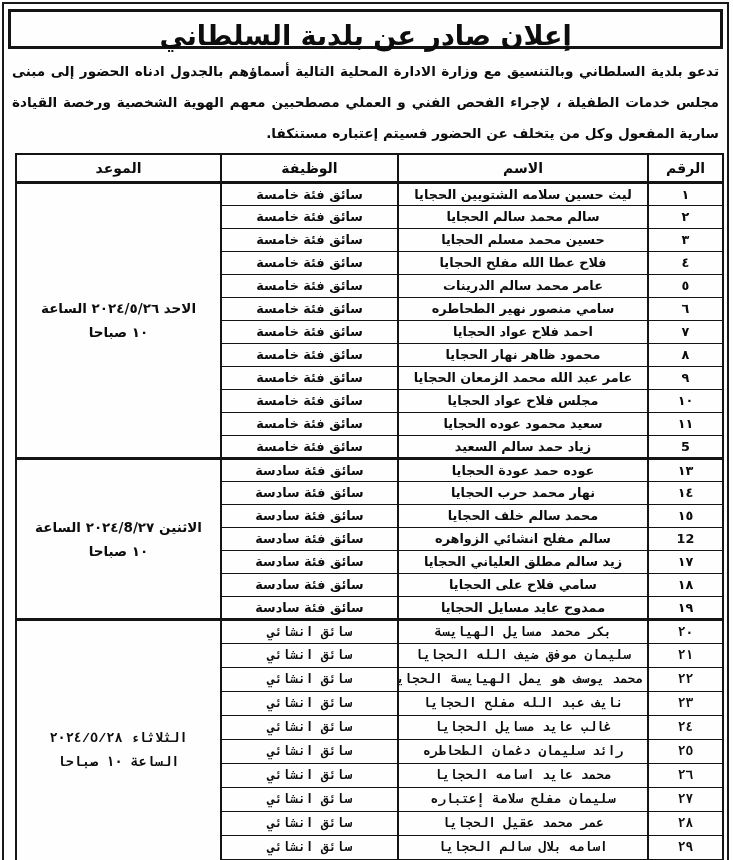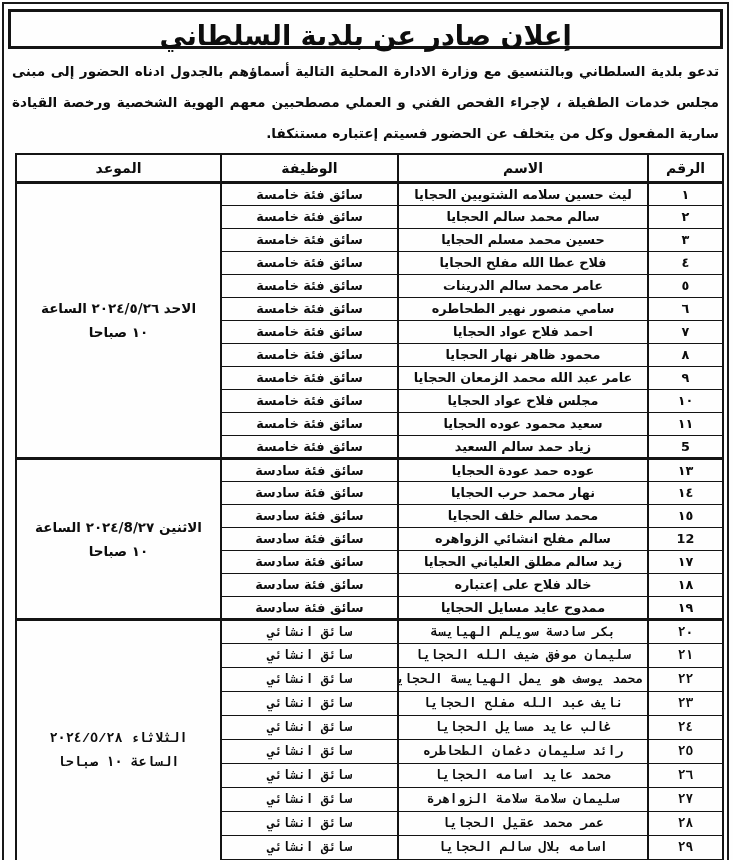--- a/index.html
+++ b/index.html
@@ -203,31 +203,31 @@
             <td>سالم مفلح انشائي الزواهره</td>
             <td>سائق فئة سادسة</td>
           </tr>
           <tr class="g2">
             <td>١٧</td>
             <td>زيد سالم مطلق العلياني الحجايا</td>
             <td>سائق فئة سادسة</td>
           </tr>
           <tr class="g2">
             <td>١٨</td>
-            <td>خالد فلاح على إعتباره</td>
+            <td>سامي فلاح على الحجايا</td>
             <td>سائق فئة سادسة</td>
           </tr>
           <tr class="g2">
             <td>١٩</td>
             <td>ممدوح عايد مسايل الحجايا</td>
             <td>سائق فئة سادسة</td>
           </tr>
           <tr class="group-start g3">
             <td>٢٠</td>
-            <td>بكر سادسة سويلم الهيايسة</td>
+            <td>بكر محمد مسايل الهيايسة</td>
             <td>سائق انشائي</td>
             <td class="date-cell" rowspan="11">الثلاثاء ٢٠٢٤/٥/٢٨ الساعة ١٠ صباحا</td>
           </tr>
           <tr class="g3">
             <td>٢١</td>
             <td>سليمان موفق ضيف الله الحجايا</td>
             <td>سائق انشائي</td>
           </tr>
           <tr class="g3">
             <td>٢٢</td>
@@ -249,21 +249,21 @@
             <td>رائد سليمان دغمان الطحاطره</td>
             <td>سائق انشائي</td>
           </tr>
           <tr class="g3">
             <td>٢٦</td>
             <td>محمد عايد اسامه الحجايا</td>
             <td>سائق انشائي</td>
           </tr>
           <tr class="g3">
             <td>٢٧</td>
-            <td>سليمان سلامة سلامة الزواهرة</td>
+            <td>سليمان مفلح سلامة إعتباره</td>
             <td>سائق انشائي</td>
           </tr>
           <tr class="g3">
             <td>٢٨</td>
             <td>عمر محمد عقيل الحجايا</td>
             <td>سائق انشائي</td>
           </tr>
           <tr class="g3">
             <td>٢٩</td>
             <td>اسامه بلال سالم الحجايا</td>

